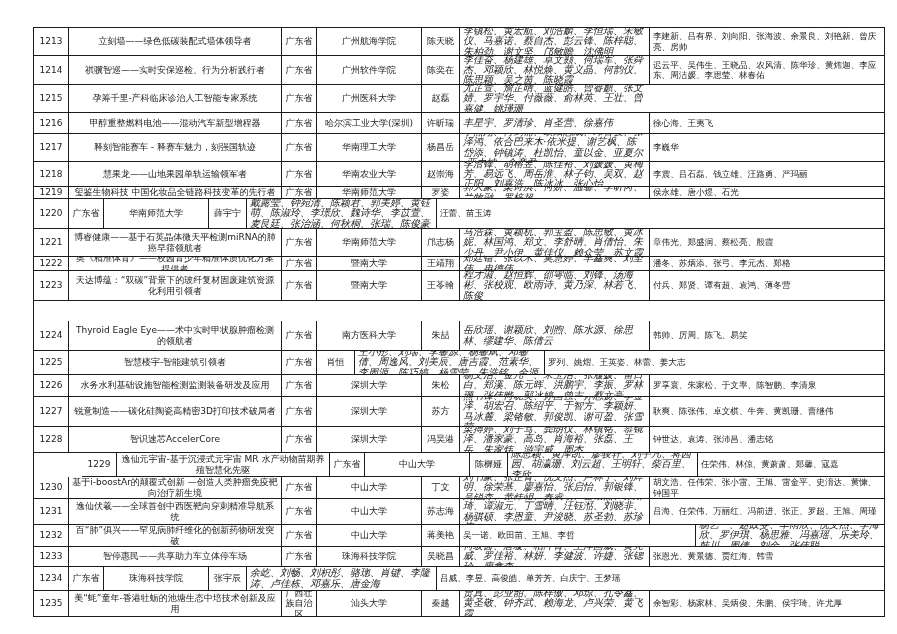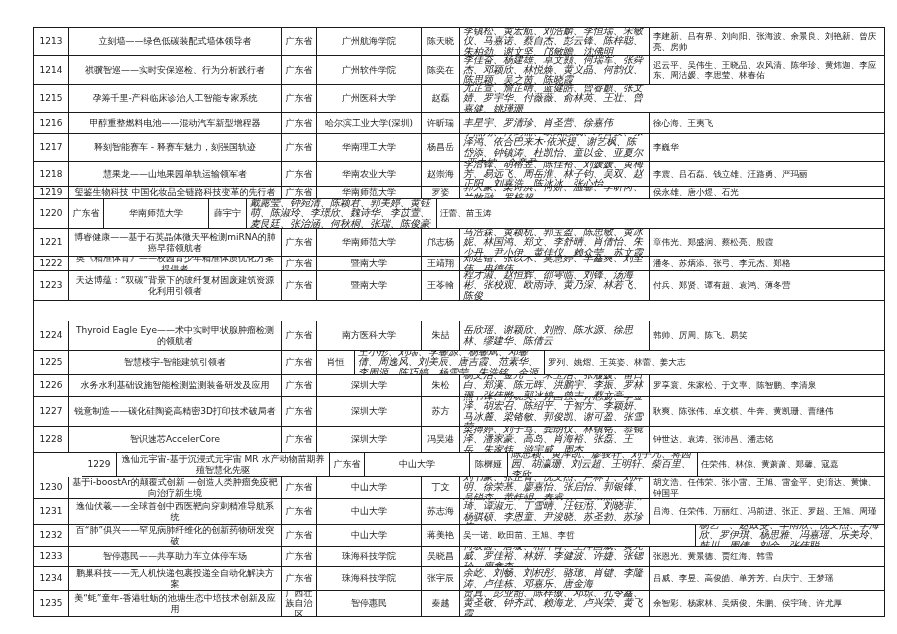--- a/index.html
+++ b/index.html
@@ -522,23 +522,20 @@
           <span>何玻茵、唐璇、柏冲霄、王洋国威、黄亮威、罗佳裕、林妍、李健波、许婕、张锶珍、廖鑫森</span>
         </div>
         <div class="cell c-advisors">
           <span>张恩光、黄景德、贾红海、韩雪</span>
         </div>
       </div>
       <div class="t-row" style="height: 24px;">
         <div class="cell c-no">
           <span>1234</span>
         </div>
-        <div class="cell c-title">
-          <span>鹏巢科技——无人机快递包裹投递全自动化解决方案</span>
-        </div>
         <div class="cell c-prov">
           <span>广东省</span>
         </div>
         <div class="cell c-school">
           <span>珠海科技学院</span>
         </div>
         <div class="cell c-leader">
           <span>张宇辰</span>
         </div>
         <div class="cell c-members">
@@ -552,21 +549,21 @@
         <div class="cell c-no">
           <span>1235</span>
         </div>
         <div class="cell c-title">
           <span>美“蚝”童年-香港牡蛎的池塘生态中培技术创新及应用</span>
         </div>
         <div class="cell c-prov">
           <span>广西壮族自治区</span>
         </div>
         <div class="cell c-school">
-          <span>智停惠民</span>
+          <span>汕头大学</span>
         </div>
         <div class="cell c-leader">
           <span>秦越</span>
         </div>
         <div class="cell c-members">
           <span>贾真、彭业韶、陈梓傲、邓琼、孔令鑫、黄圣敬、钟齐武、赖海龙、卢兴荣、黄飞霞</span>
         </div>
         <div class="cell c-advisors">
           <span>余智彩、杨家林、吴炳俊、朱鹏、侯宇琦、许尤厚</span>
         </div>

